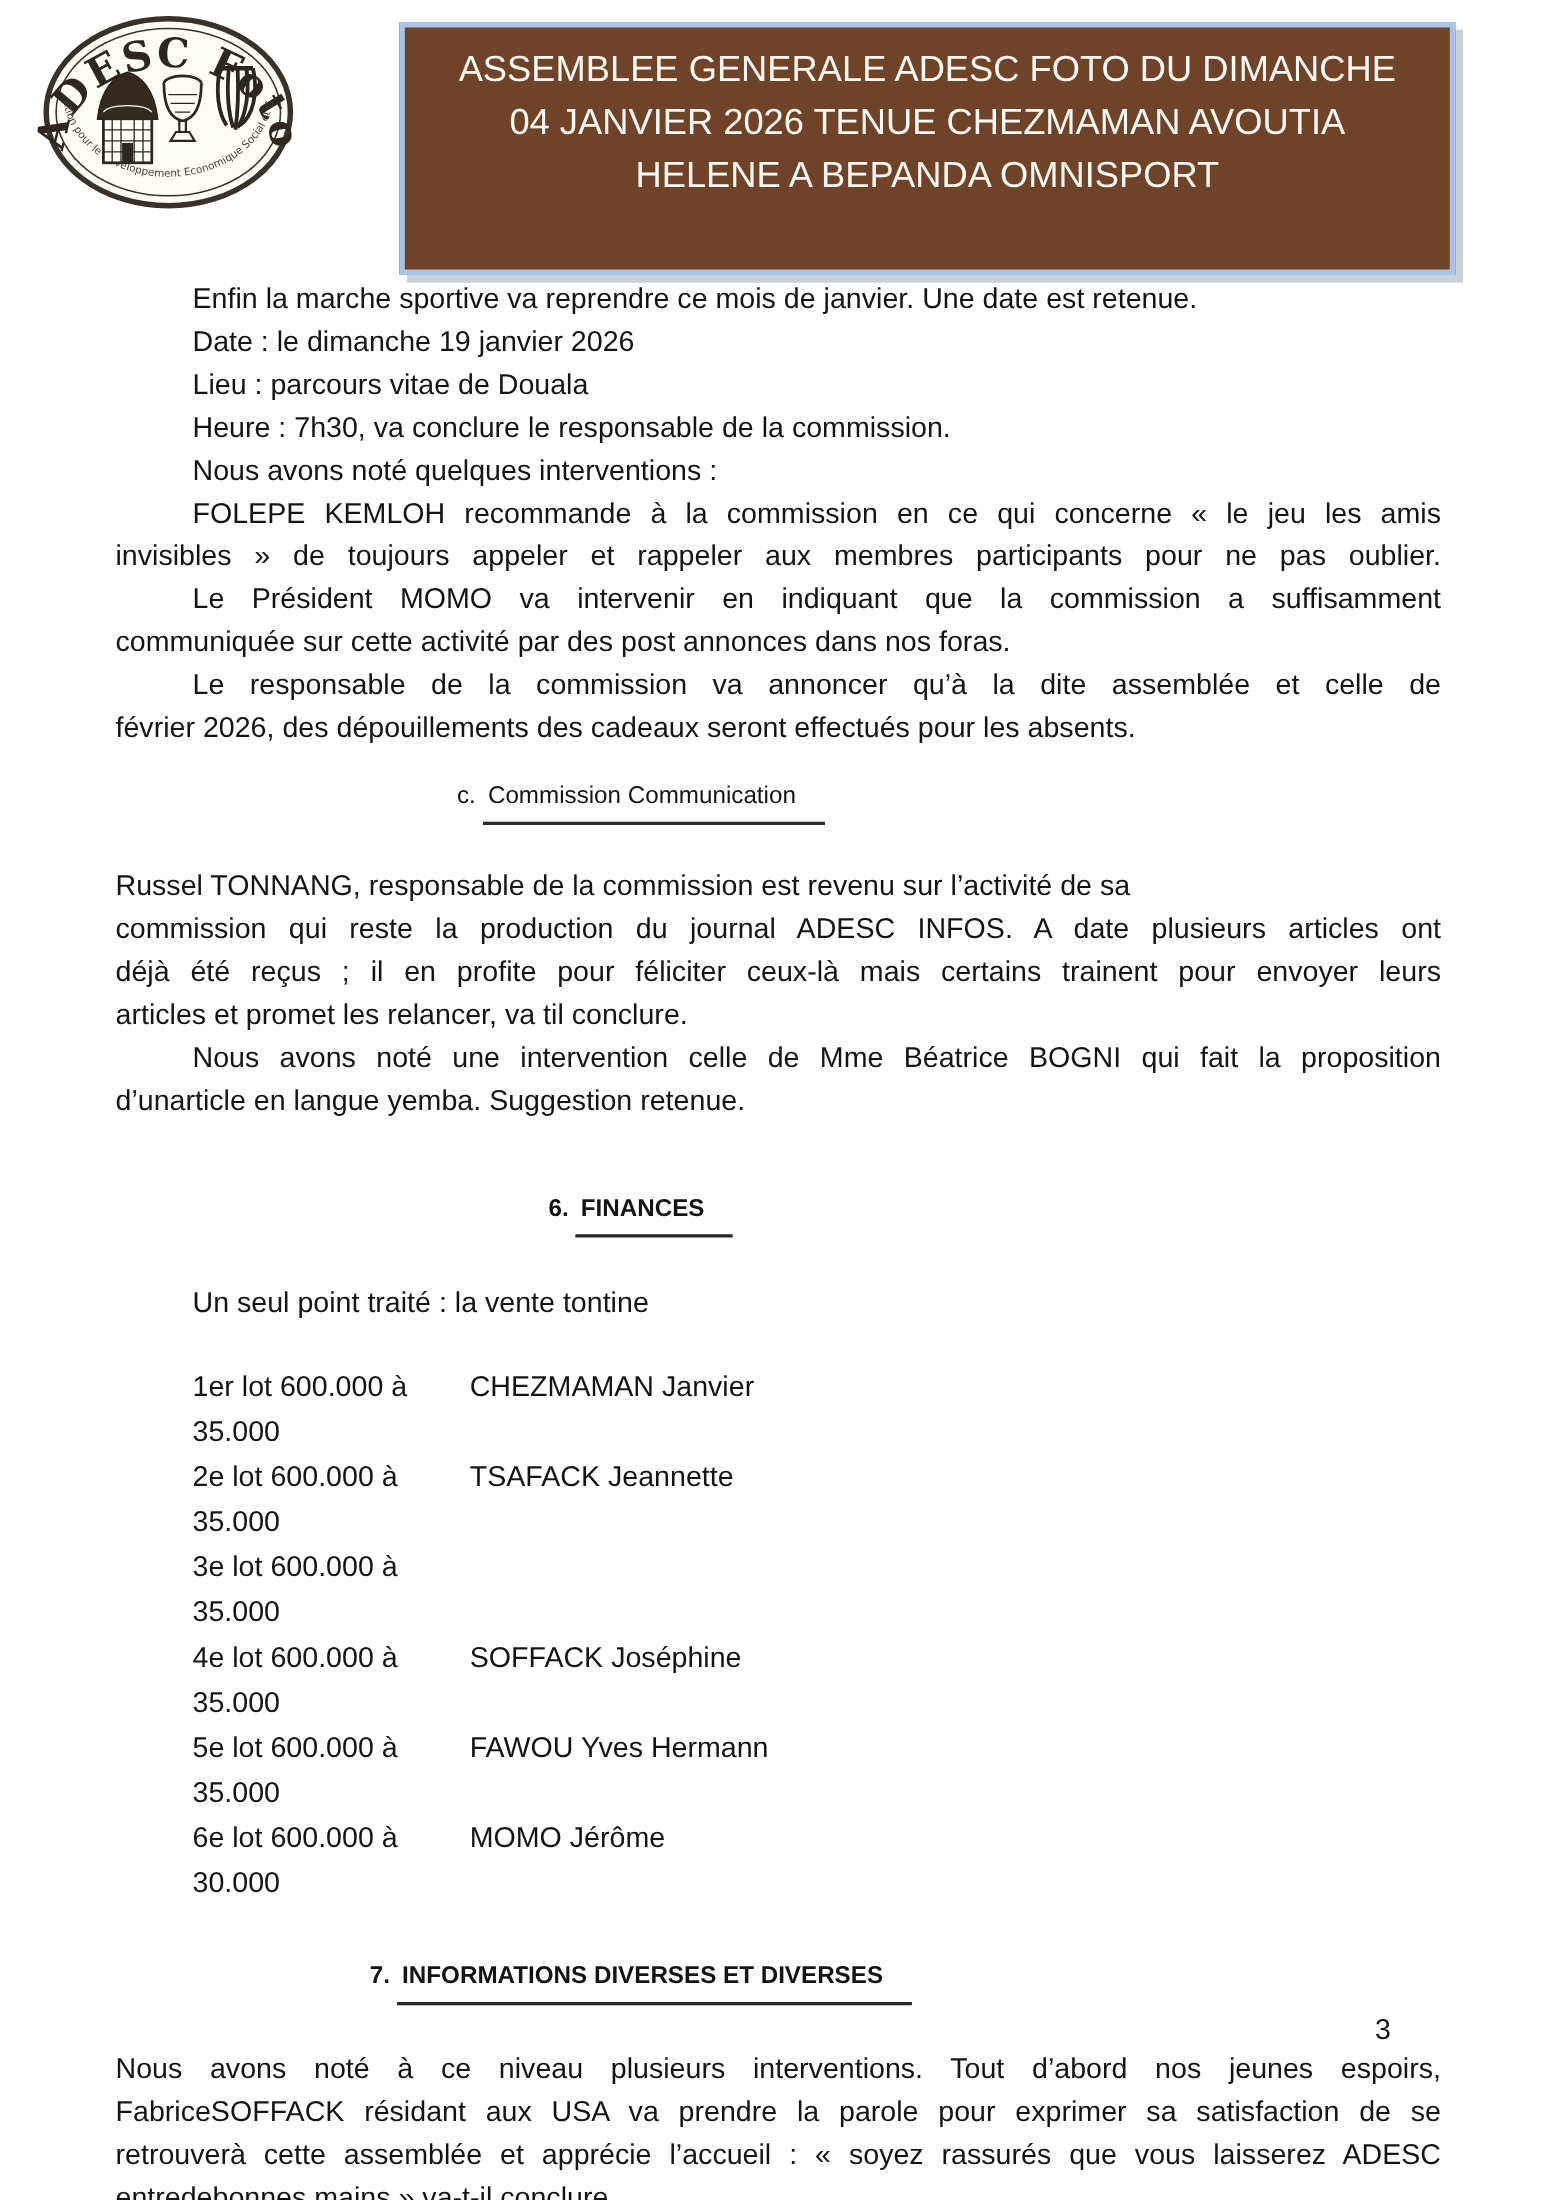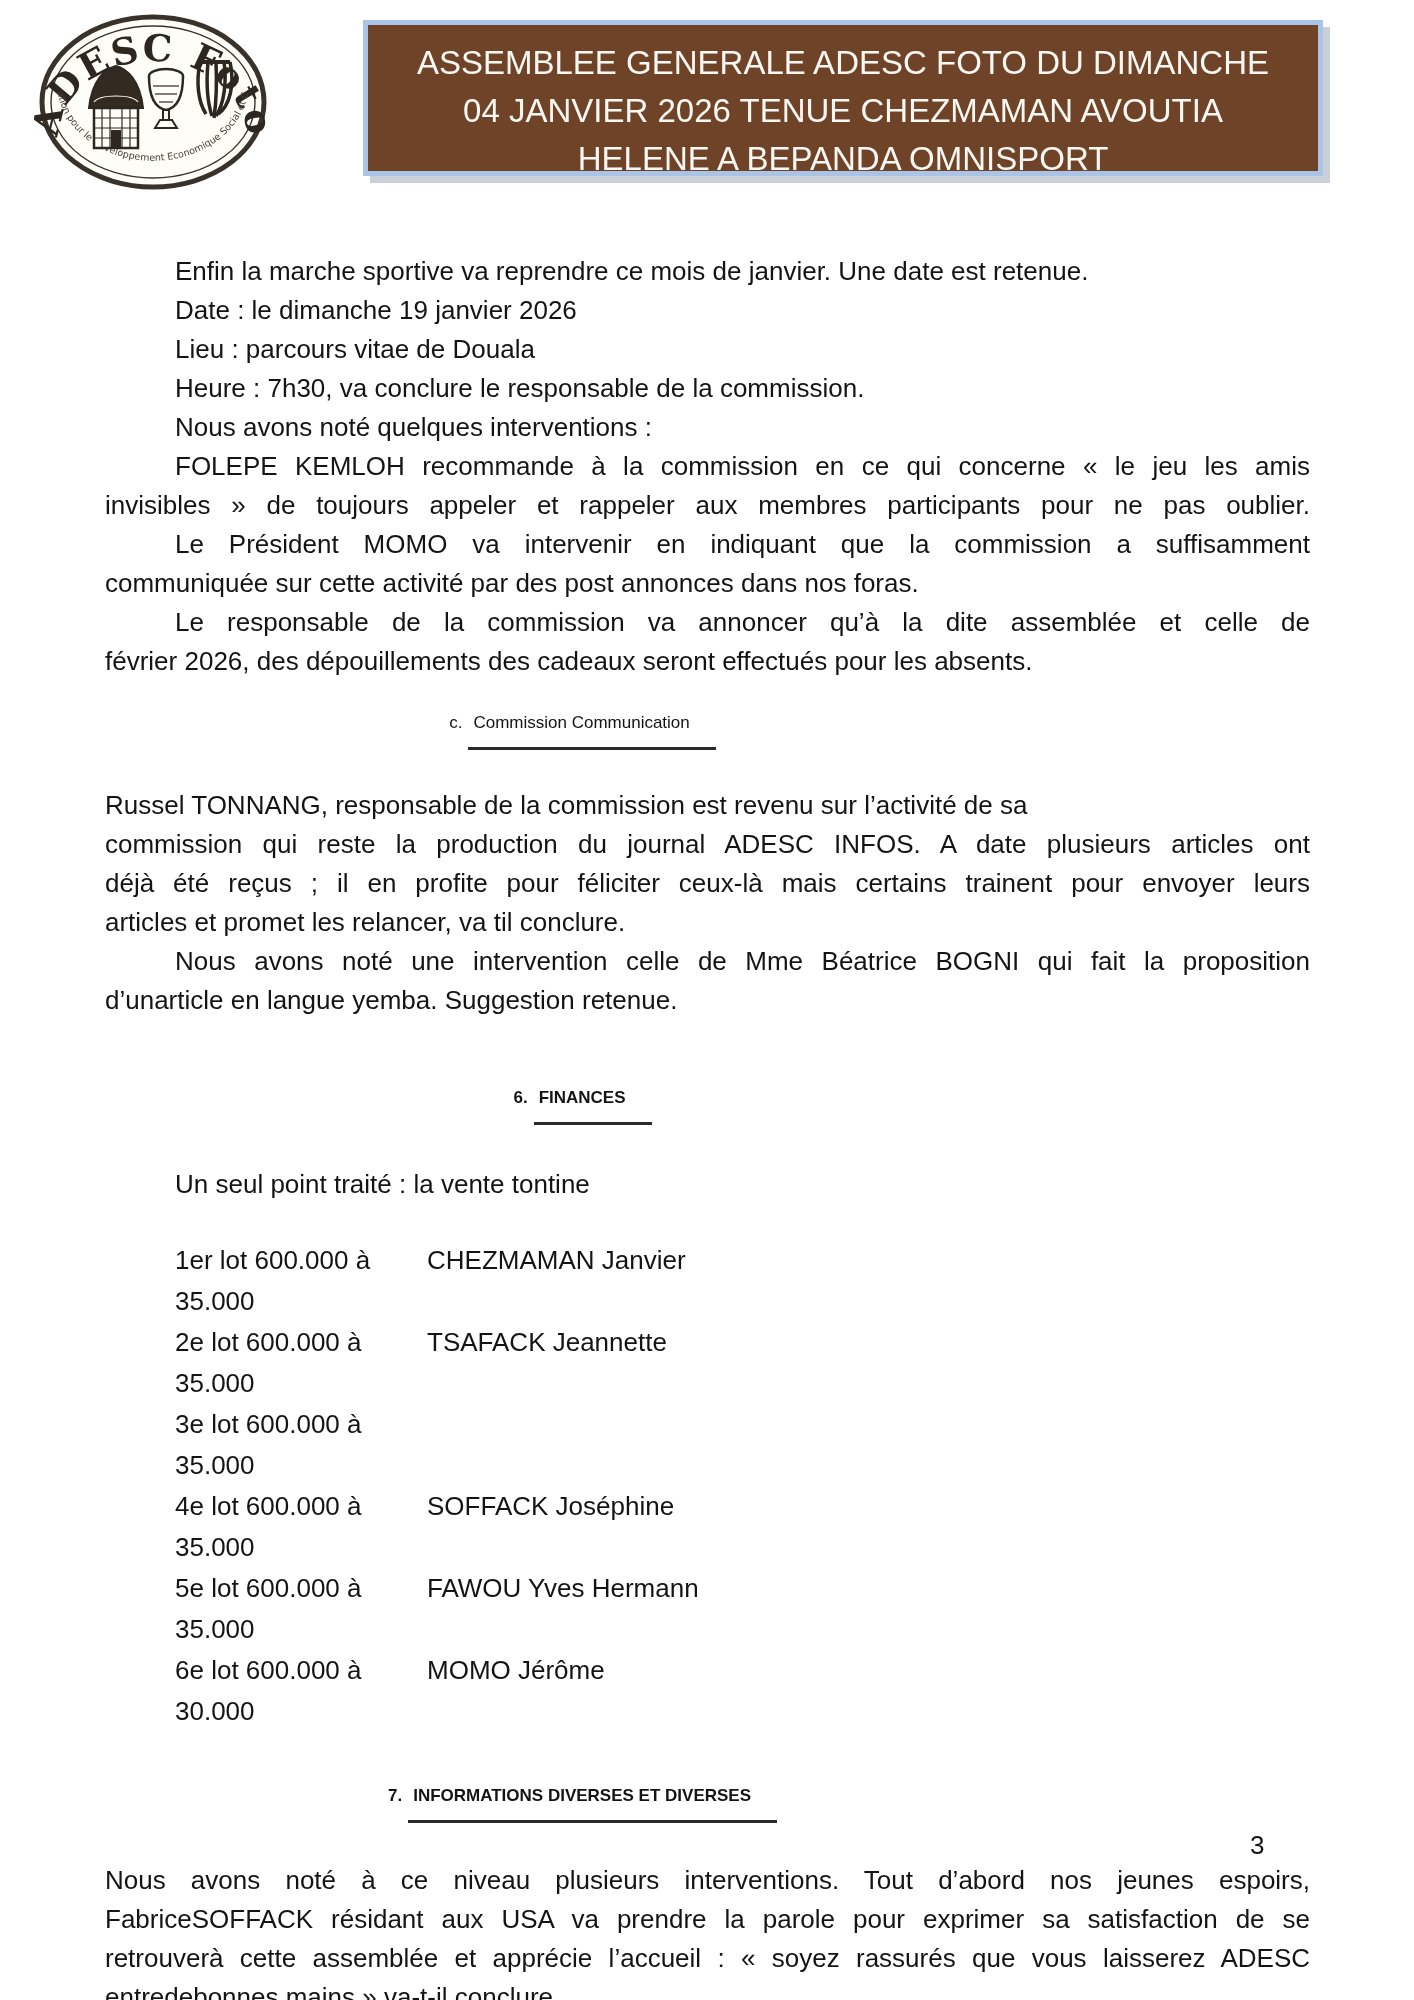--- a/index.html
+++ b/index.html
@@ -15,21 +15,21 @@
 
   
   .logo-wrap {
     position: absolute;
     top: 10px; left: 34px;
     width: 240px; height: 185px;
   }
   .banner {
     position: absolute;
     top: 20px; left: 363px;
-    width: 960px; height: 156px;
+    width: 960px; height: 230px;
     background: #6f4327;
     border: 5px solid #a9c4e6;
     box-shadow: 7px 7px 0 rgba(150,162,178,0.5);
     display: flex; align-items: flex-start; justify-content: center;
   }
   .banner-title {
     width: 885px;
     margin-top: 14px;
     text-align: center;
     color: #fbf8f3;
@@ -49,21 +49,21 @@
   .line { line-height: 39px; }
   .indent { text-indent: 70px; }
   .pad-indent { padding-left: 70px; }
   .j { text-align: justify; text-align-last: justify; }
 
   .block-a { margin-top: 12px; }
 
   .section-heading {
     text-align: center;
     margin-right: 250px;
-    font-size: 17px;
+    font-size: 22px;
     line-height: 36px;
   }
   .section-heading .hu {
     display: inline-block;
     border-bottom: 3px solid #2b2b2b;
     padding: 0 26px 6px 5px;
   }
   .section-heading .pre { margin-right: 6px; }
   .bold { font-weight: 700; }
 

